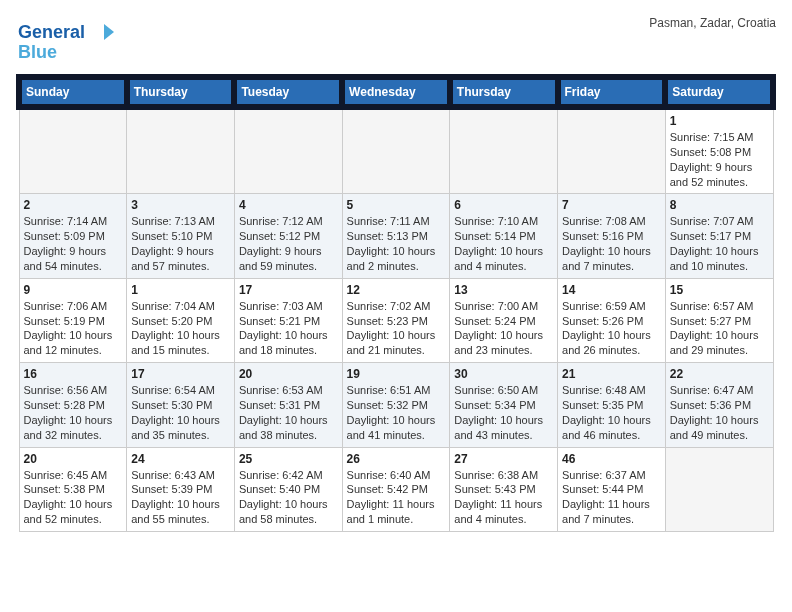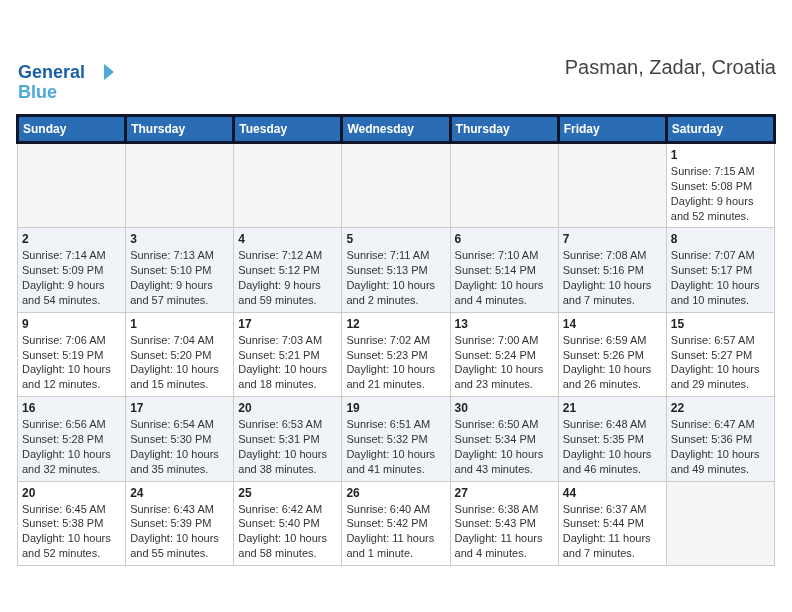--- a/index.html
+++ b/index.html
@@ -12,51 +12,50 @@
     }
     .container {
       width: 792px;
       padding: 16px 16px 8px 16px;
     }
     .header {
       display: flex;
       justify-content: space-between;
       align-items: flex-start;
       margin-bottom: 10px;
-      margin-top: 40px;
     }
     .logo {
       display: flex;
       align-items: center;
     }
     .title-block {
       text-align: right;
     }
     .calendar-title {
       font-size: 30px;
       font-weight: bold;
       color: #222;
     }
     .calendar-subtitle {
-      font-size: 20px;
+      font-size: 12px;
       color: #444;
     }
     .calendar-table {
       width: 100%;
       border-collapse: collapse;
       table-layout: fixed;
     }
     .calendar-table th {
       background-color: #2a6db5;
       color: #fff;
       font-size: 12px;
       font-weight: bold;
       padding: 5px 4px;
       text-align: left;
-      border: 3px solid #0f172a;
+      border: 6px solid #0f172a;
     }
     .calendar-table td {
       border: 1px solid #ccc;
       vertical-align: top;
       padding: 4px 4px;
       font-size: 9.5px;
       color: #333;
       height: 78px;
       background: #fff;
     }
@@ -227,20 +226,20 @@
           </td>
           <td>
             <span class="day-number">26</span>
             <div class="day-info">Sunrise: 6:40 AM<br>Sunset: 5:42 PM<br>Daylight: 11 hours and 1 minute.</div>
           </td>
           <td>
             <span class="day-number">27</span>
             <div class="day-info">Sunrise: 6:38 AM<br>Sunset: 5:43 PM<br>Daylight: 11 hours and 4 minutes.</div>
           </td>
           <td>
-            <span class="day-number">44</span>
+            <span class="day-number">46</span>
             <div class="day-info">Sunrise: 6:37 AM<br>Sunset: 5:44 PM<br>Daylight: 11 hours and 7 minutes.</div>
           </td>
           <td class="empty"></td>
         </tr>
       </tbody>
   </table>
 </div>
 
 </body></html>

